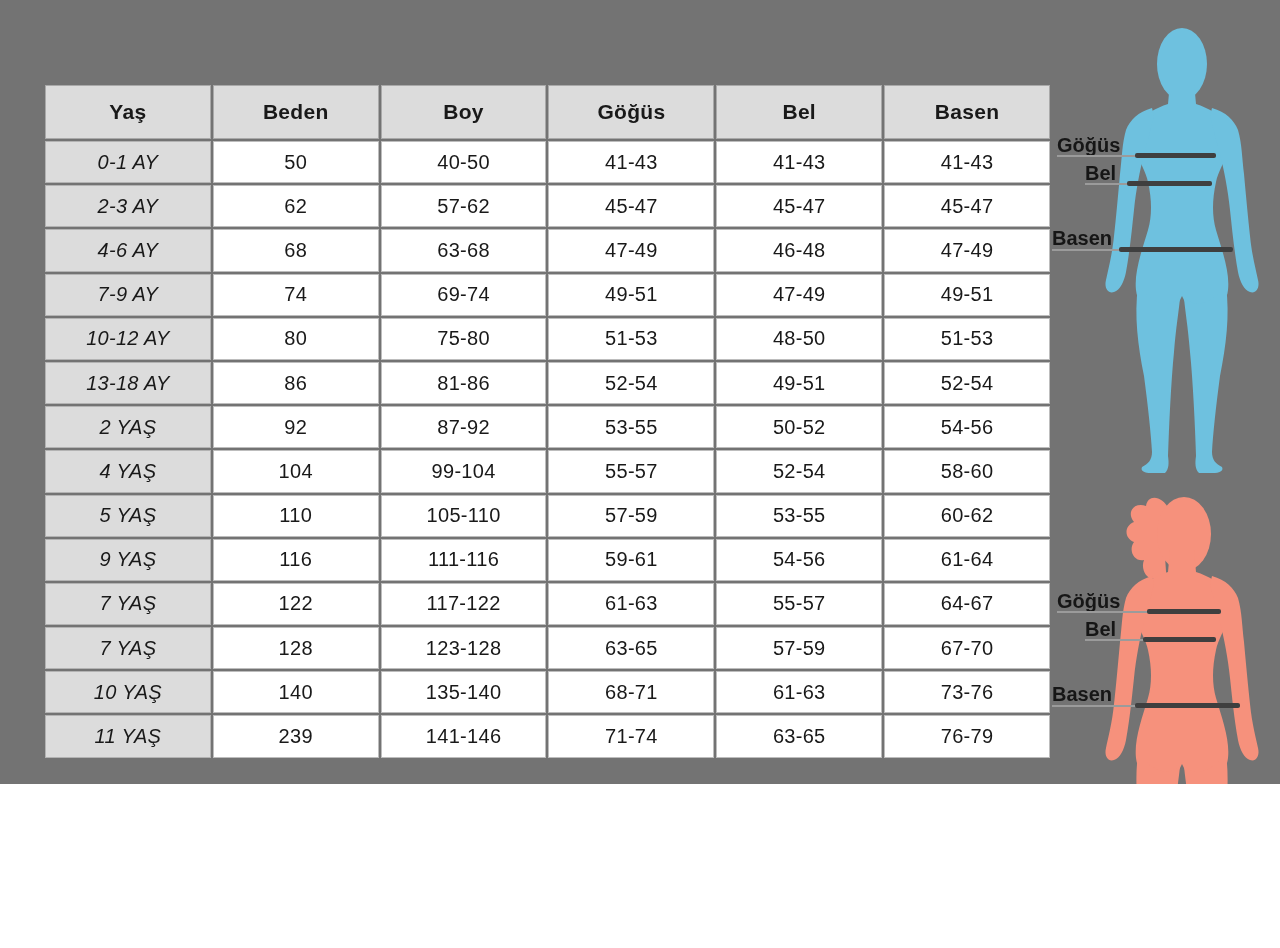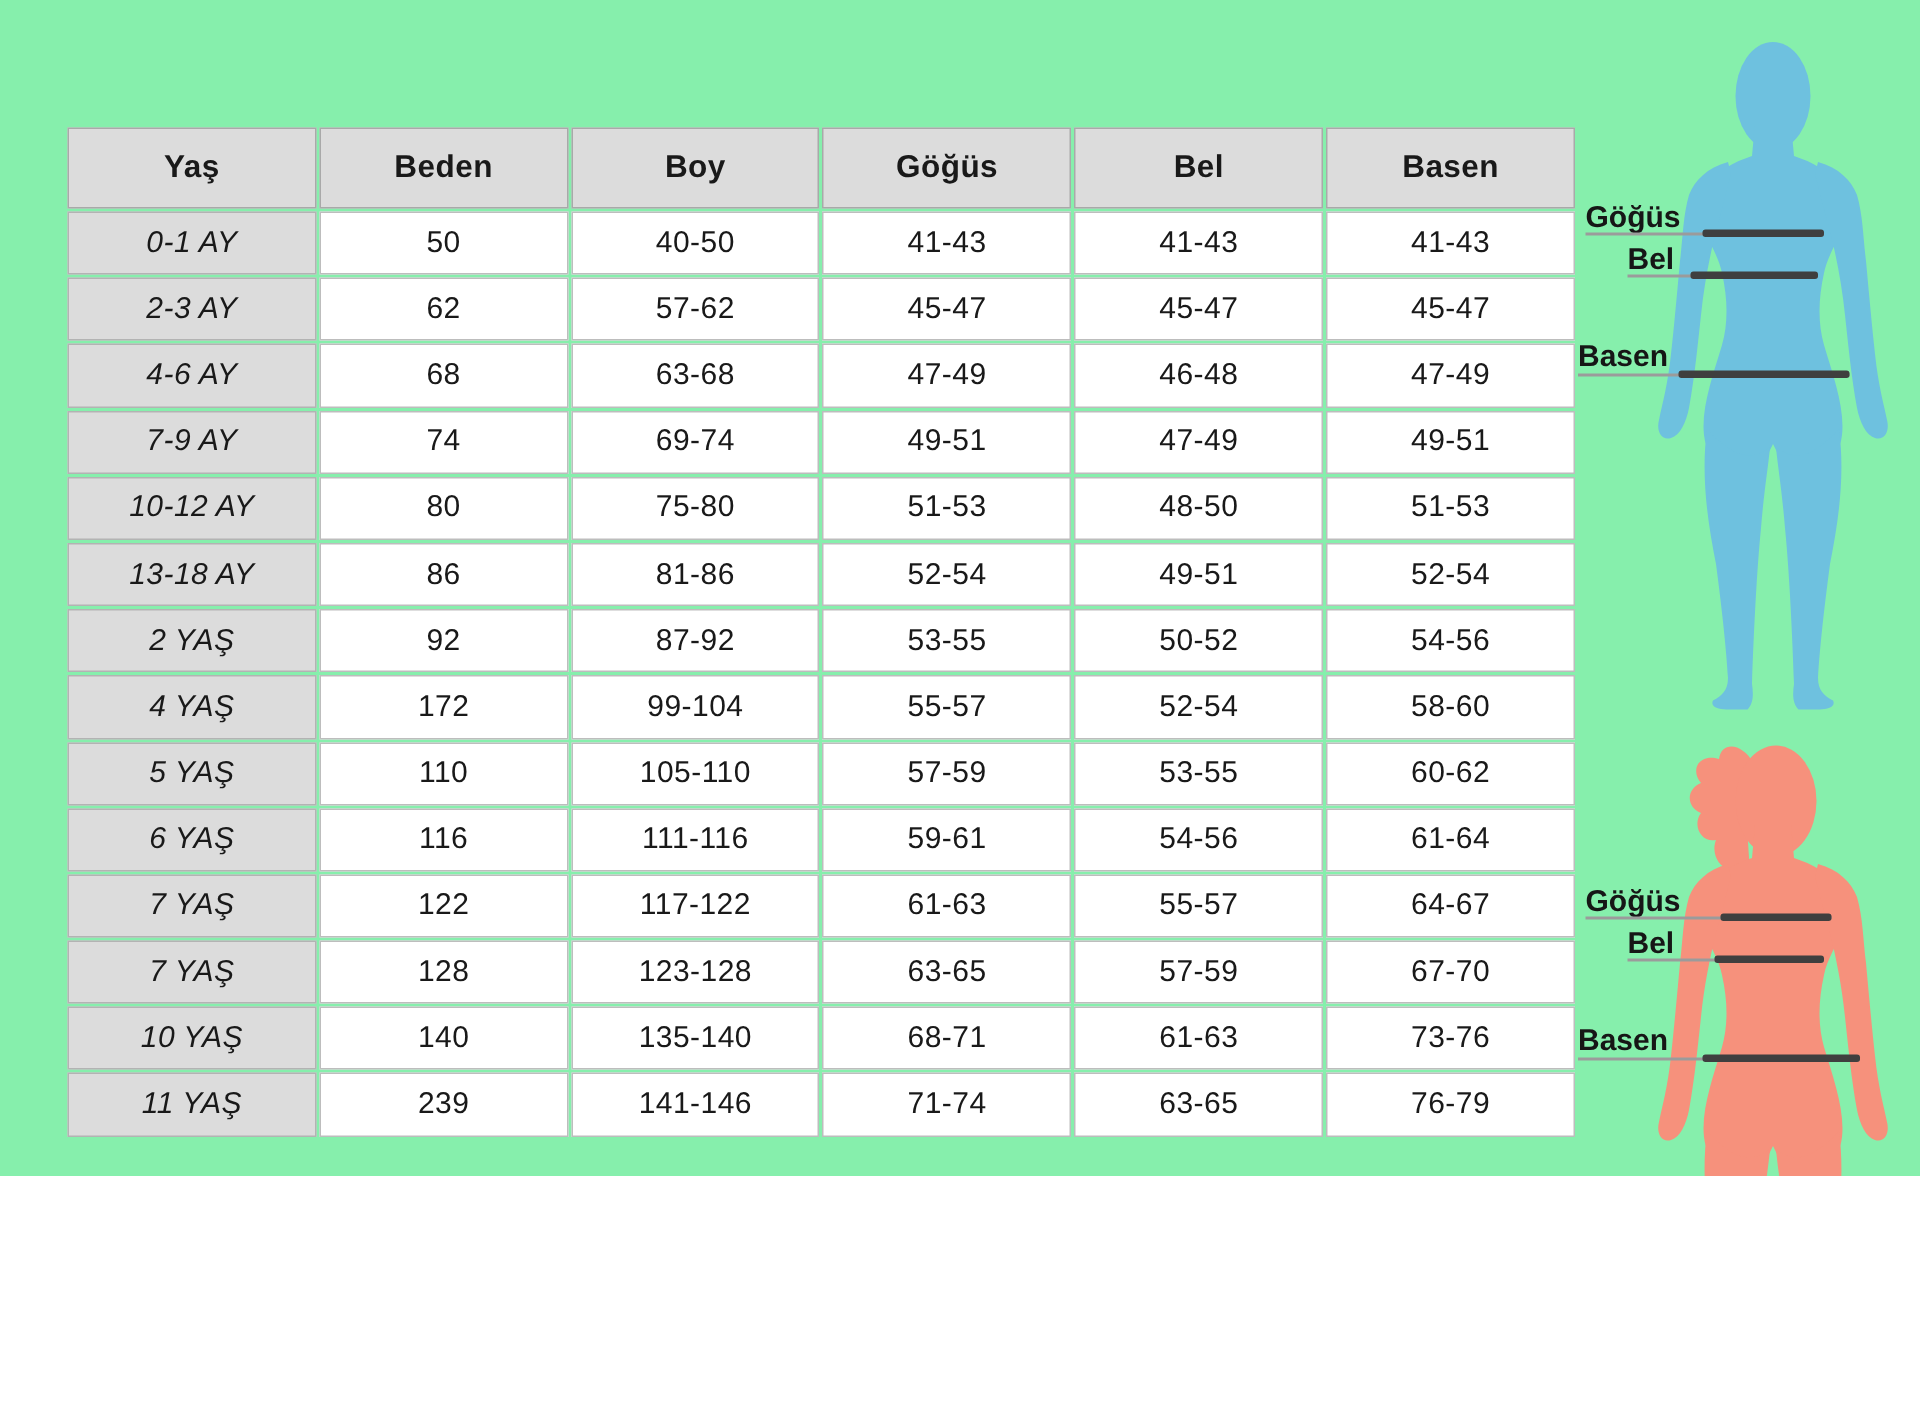--- a/index.html
+++ b/index.html
@@ -1,19 +1,19 @@
 <!DOCTYPE html>
 <html><head>
 <meta charset="utf-8">
 <style>
   html,body{margin:0;padding:0;background:#ffffff;}
   .canvas{
     position:relative;
     width:1280px;height:784px;
-    background:#86efac;
+    background:#737373;
     font-family:"Liberation Sans", sans-serif;
     overflow:hidden;
   }
   
   .table-wrap{position:absolute;left:43px;top:83px;width:1009px;}
   table.size-table{
     border-collapse:separate;border-spacing:2px;
     width:100%;table-layout:fixed;
     color:#191919;
   }
@@ -111,36 +111,36 @@
           <tr>
             <td class="age">2 YAŞ</td>
             <td>92</td>
             <td>87-92</td>
             <td>53-55</td>
             <td>50-52</td>
             <td>54-56</td>
           </tr>
           <tr>
             <td class="age">4 YAŞ</td>
-            <td>172</td>
+            <td>104</td>
             <td>99-104</td>
             <td>55-57</td>
             <td>52-54</td>
             <td>58-60</td>
           </tr>
           <tr>
             <td class="age">5 YAŞ</td>
             <td>110</td>
             <td>105-110</td>
             <td>57-59</td>
             <td>53-55</td>
             <td>60-62</td>
           </tr>
           <tr>
-            <td class="age">6 YAŞ</td>
+            <td class="age">9 YAŞ</td>
             <td>116</td>
             <td>111-116</td>
             <td>59-61</td>
             <td>54-56</td>
             <td>61-64</td>
           </tr>
           <tr>
             <td class="age">7 YAŞ</td>
             <td>122</td>
             <td>117-122</td>

